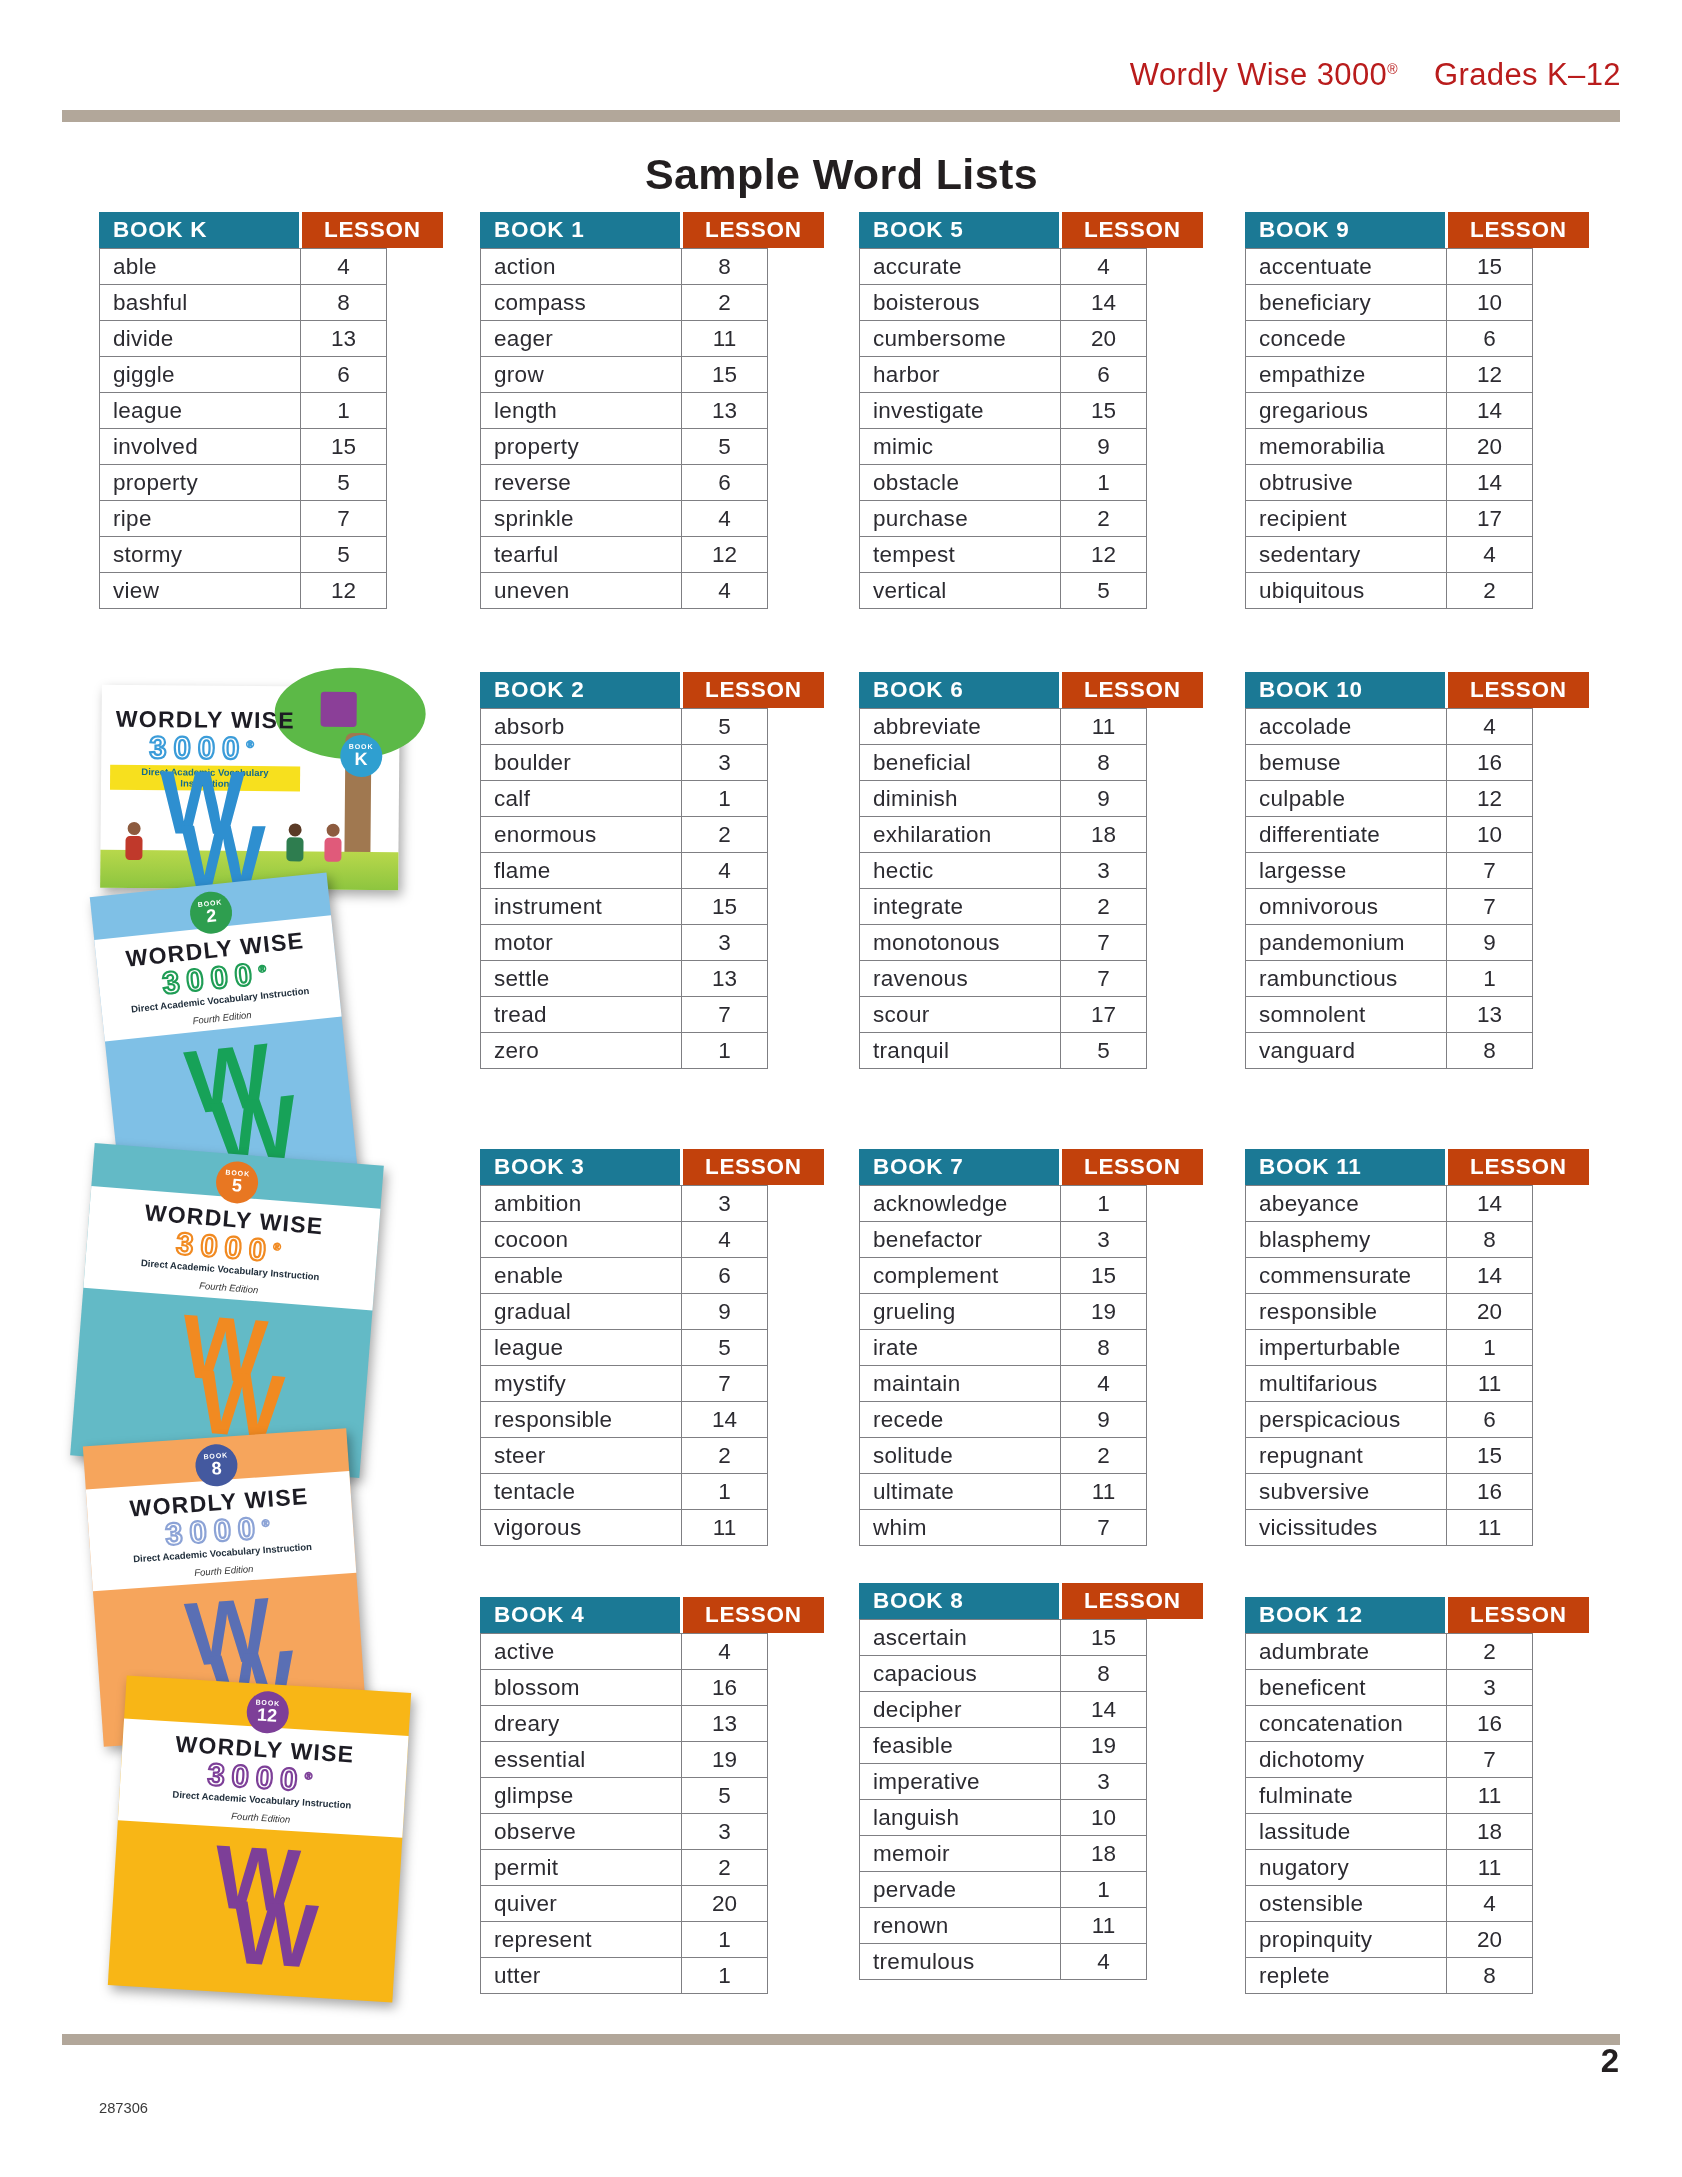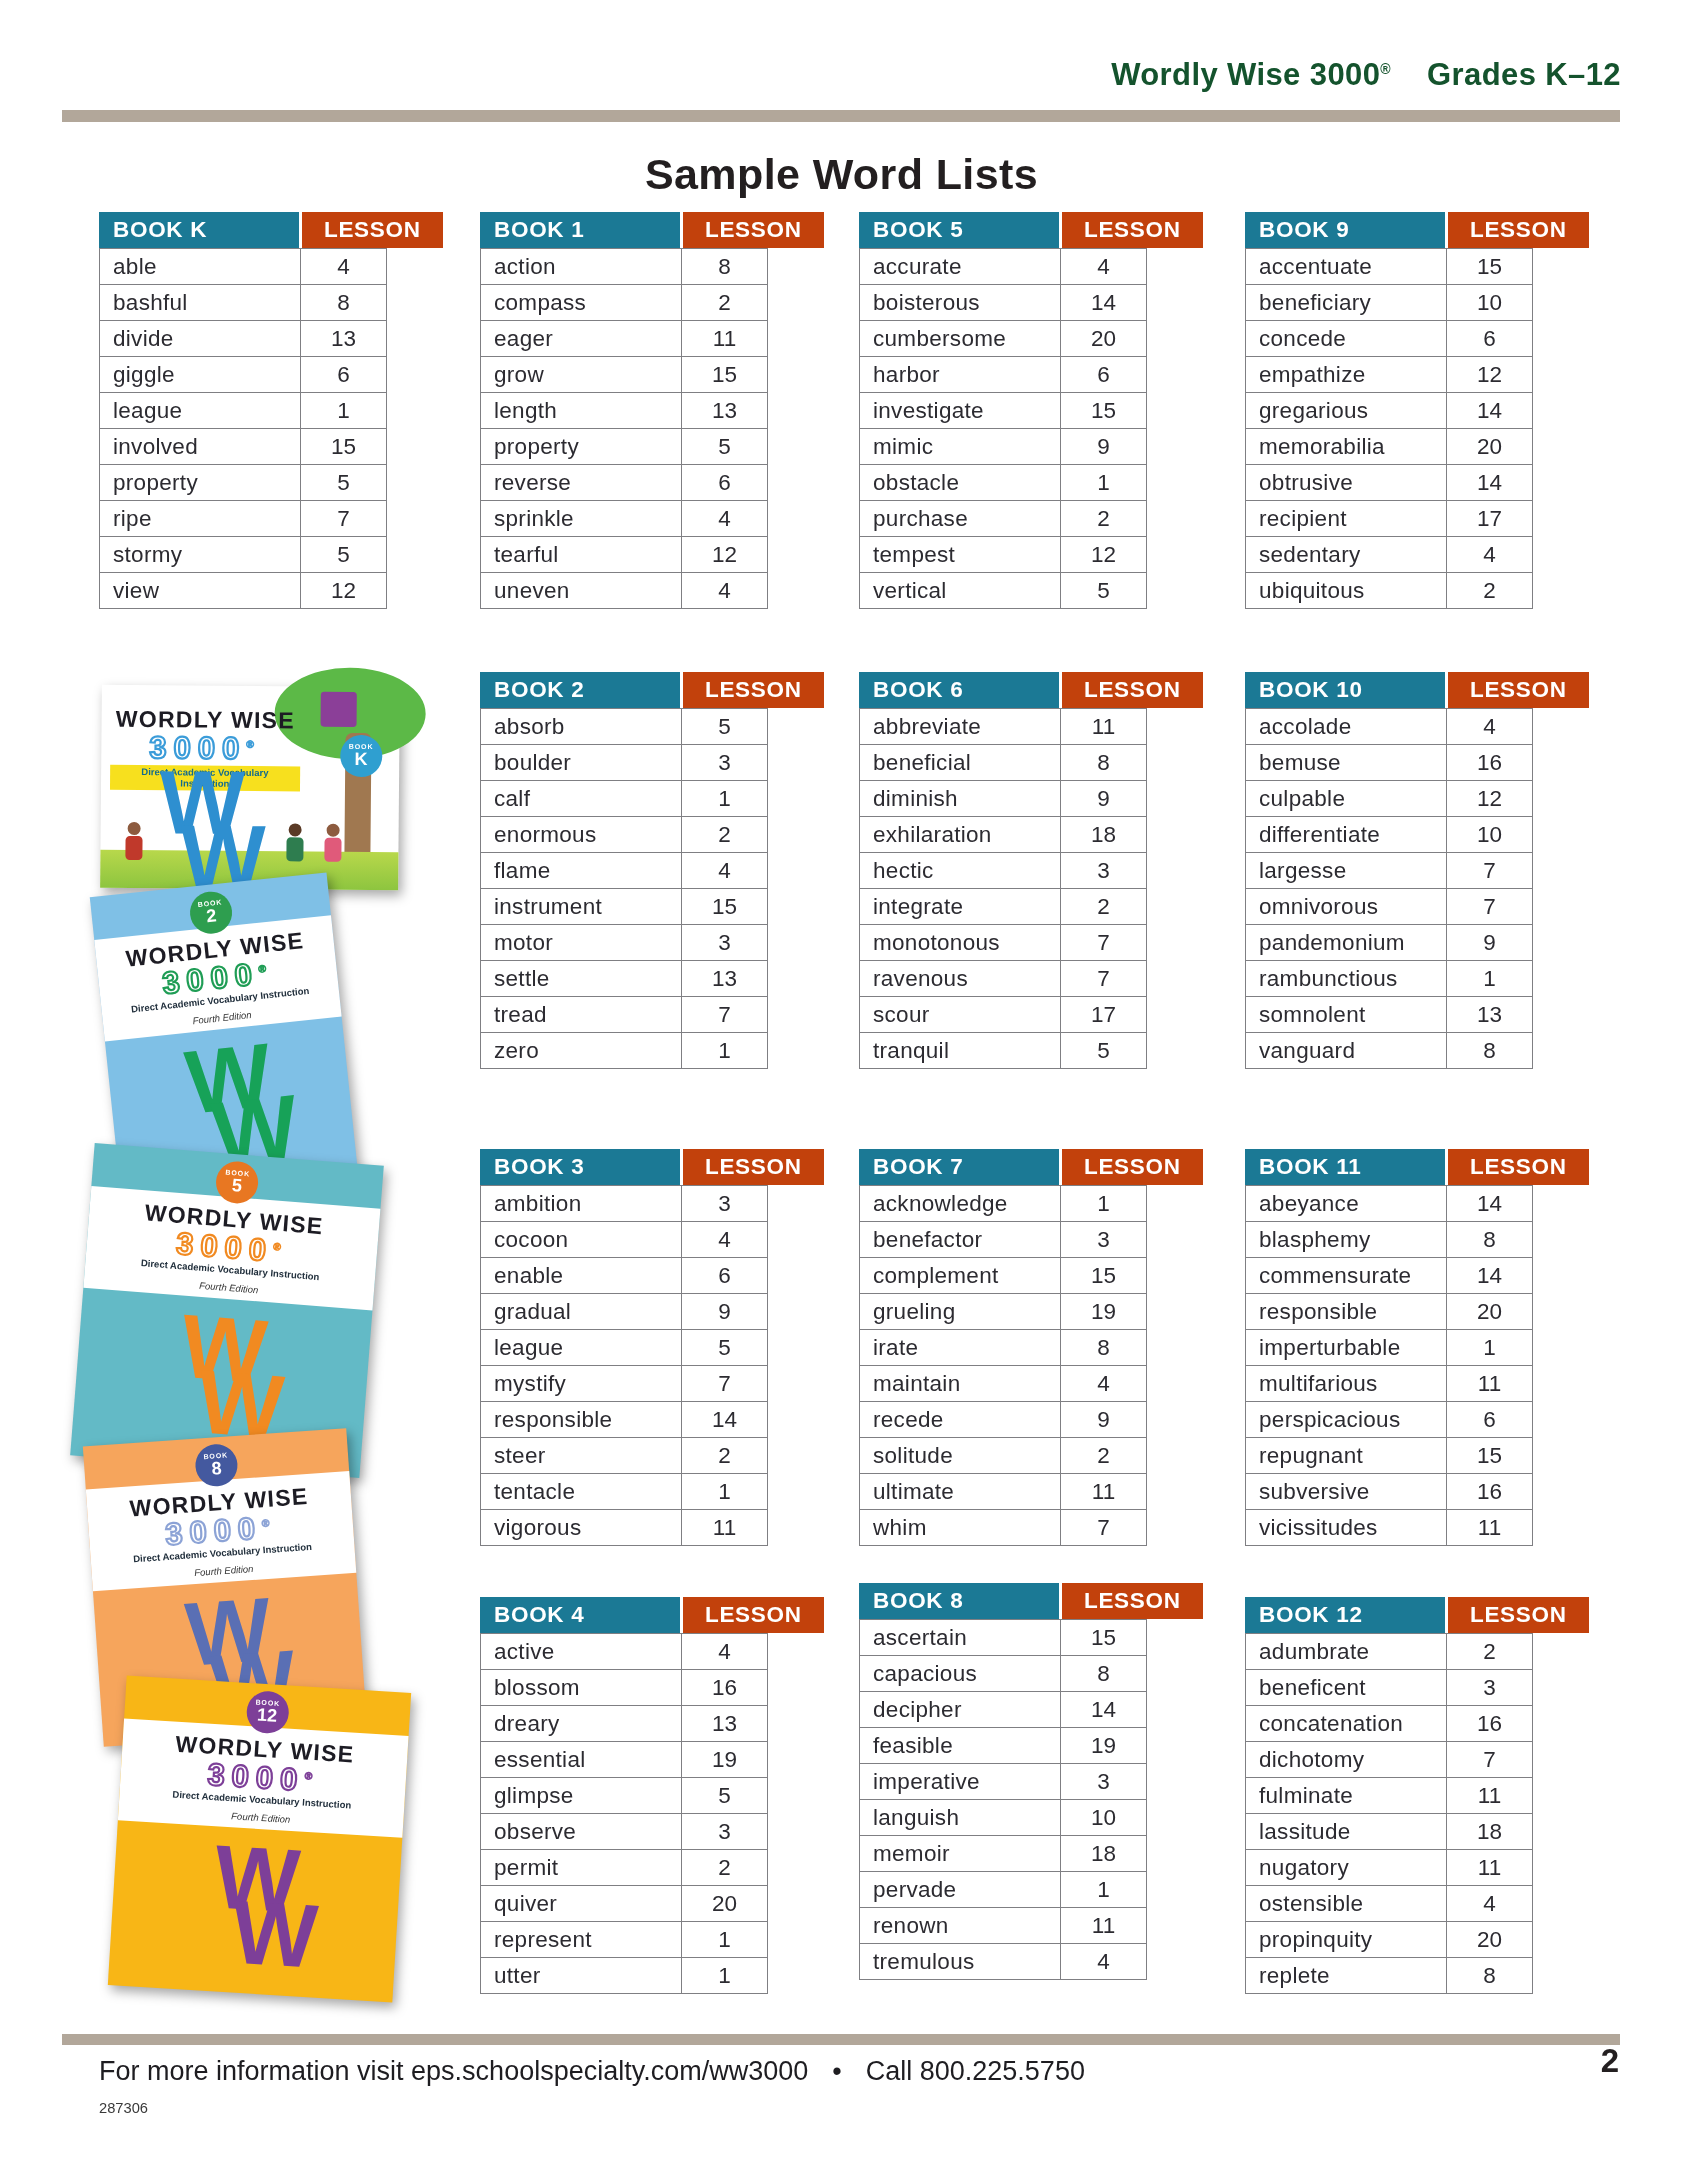--- a/index.html
+++ b/index.html
@@ -1,21 +1,21 @@
 <!DOCTYPE html>
 <html style="font-size:14px"><head>
 <meta charset="utf-8">
 <style>
   html,body{margin:0;padding:0;background:#e8e8e8;}
   .page{position:relative;width:1683px;height:2177px;background:#ffffff;overflow:hidden;
         font-family:"Liberation Sans",sans-serif;color:#231f20;}
 
   
-  .brand-header{position:absolute;top:57px;right:62px;font-size:31px;font-weight:bold;
-                color:#14532d;letter-spacing:0.4px;white-space:nowrap;}
+  .brand-header{position:absolute;top:57px;right:62px;font-size:31px;font-weight:normal;
+                color:#b91c1c;letter-spacing:0.4px;white-space:nowrap;}
   .brand-header sup{font-size:14px;vertical-align:super;}
   .brand-header .grades{margin-left:36px;}
   .top-rule{position:absolute;left:62px;top:110px;width:1558px;height:12px;background:#b2a79a;}
 
   .page-title{position:absolute;left:0;right:0;top:138px;margin:12px;text-align:center;
               font-size:43px;font-weight:900;color:#231f20;letter-spacing:0.4px;}
 
   
   .wtable{position:absolute;width:344px;}
   .whead{display:flex;height:36px;}
@@ -823,21 +823,18 @@
         </div>
         <div class="cv-ww" style="top: 161px;">
           <span class="w1">W</span>
           <span class="w2">W</span>
         </div>
       </div>
     </div>
 
   <div class="bottom-rule"></div>
 
-  <div class="footer">
-    <span>For more information visit eps.schoolspecialty.com/ww3000</span><span class="bullet">•</span><span>Call 800.225.5750</span>
-  </div>
 
   <div class="page-number">2</div>
   <div class="doc-number">287306</div>
 
 </div>
 
 
 </body></html>

